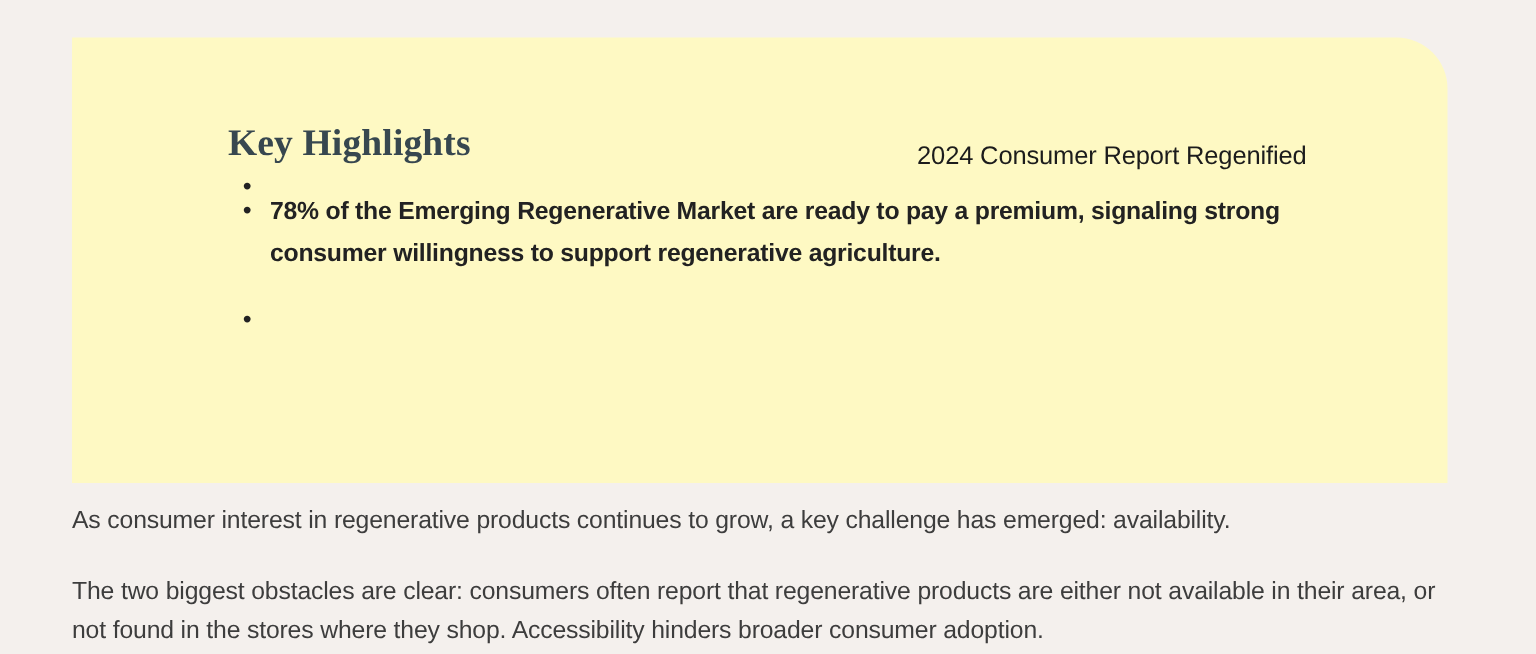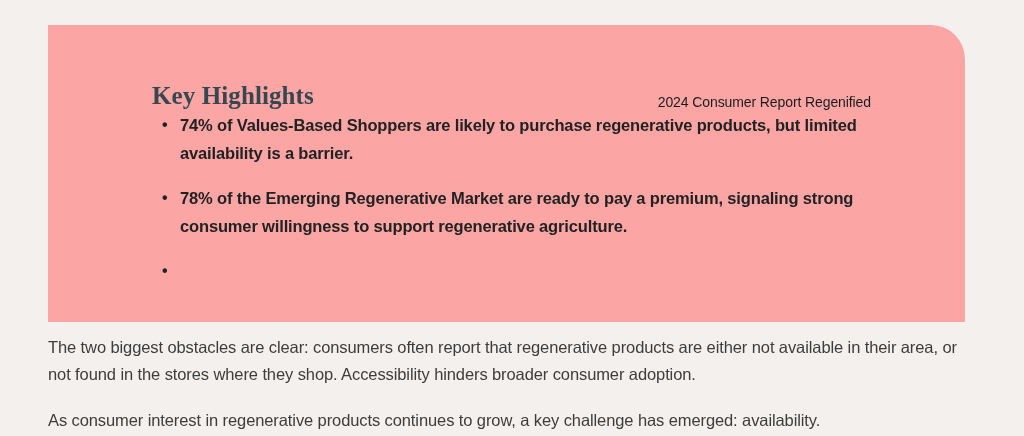--- a/index.html
+++ b/index.html
@@ -21,21 +21,21 @@
     height: 436px;
   }
 
   
   .highlight-box {
     position: absolute;
     left: 48px;
     top: 25px;
     width: 917px;
     height: 297px;
-    background: #fca5a5;
+    background: #fef9c3;
     border-top-right-radius: 34px;
     box-sizing: border-box;
     padding: 26px 44px 0 52px;
   }
 
   .box-header {
     position: relative;
     height: 46px;
   }
 
@@ -50,21 +50,21 @@
     color: #37474f;
     margin: 0;
     line-height: 1.1;
   }
 
   .box-tag {
     position: absolute;
     right: 50px;
     top: 43px;
     font-family: "Liberation Sans", sans-serif;
-    font-size: 14px;
+    font-size: 17px;
     color: #1c1c1c;
     letter-spacing: -0.1px;
     white-space: nowrap;
   }
 
   .bullet-list {
     position: absolute;
     left: 112px;
     top: 86px;
     right: 44px;
@@ -125,30 +125,29 @@
 
   <section class="highlight-box">
     <div class="box-header">
       <h2 class="box-title">Key Highlights</h2>
       <span class="box-tag">2024 Consumer Report Regenified</span>
     </div>
 
     <ul class="bullet-list">
       <li class="bullet-item">
         <span class="bullet-dot">•</span>
-        <span>74% of Values-Based Shoppers are likely to purchase regenerative products, but limited availability is a barrier.</span>
       </li>
       <li class="bullet-item">
         <span class="bullet-dot">•</span>
         <span>78% of the Emerging Regenerative Market are ready to pay a premium, signaling strong consumer willingness to support regenerative agriculture.</span>
       </li>
       <li class="bullet-item">
         <span class="bullet-dot">•</span>
       </li>
     </ul>
   </section>
 
   <section class="body-copy">
+    <p class="body-paragraph">As consumer interest in regenerative products continues to grow, a key challenge has emerged: availability.</p>
     <p class="body-paragraph">The two biggest obstacles are clear: consumers often report that regenerative products are either not available in their area, or not found in the stores where they shop. Accessibility hinders broader consumer adoption.</p>
-    <p class="body-paragraph">As consumer interest in regenerative products continues to grow, a key challenge has emerged: availability.</p>
   </section>
 
 </div>
 
 </body></html>

